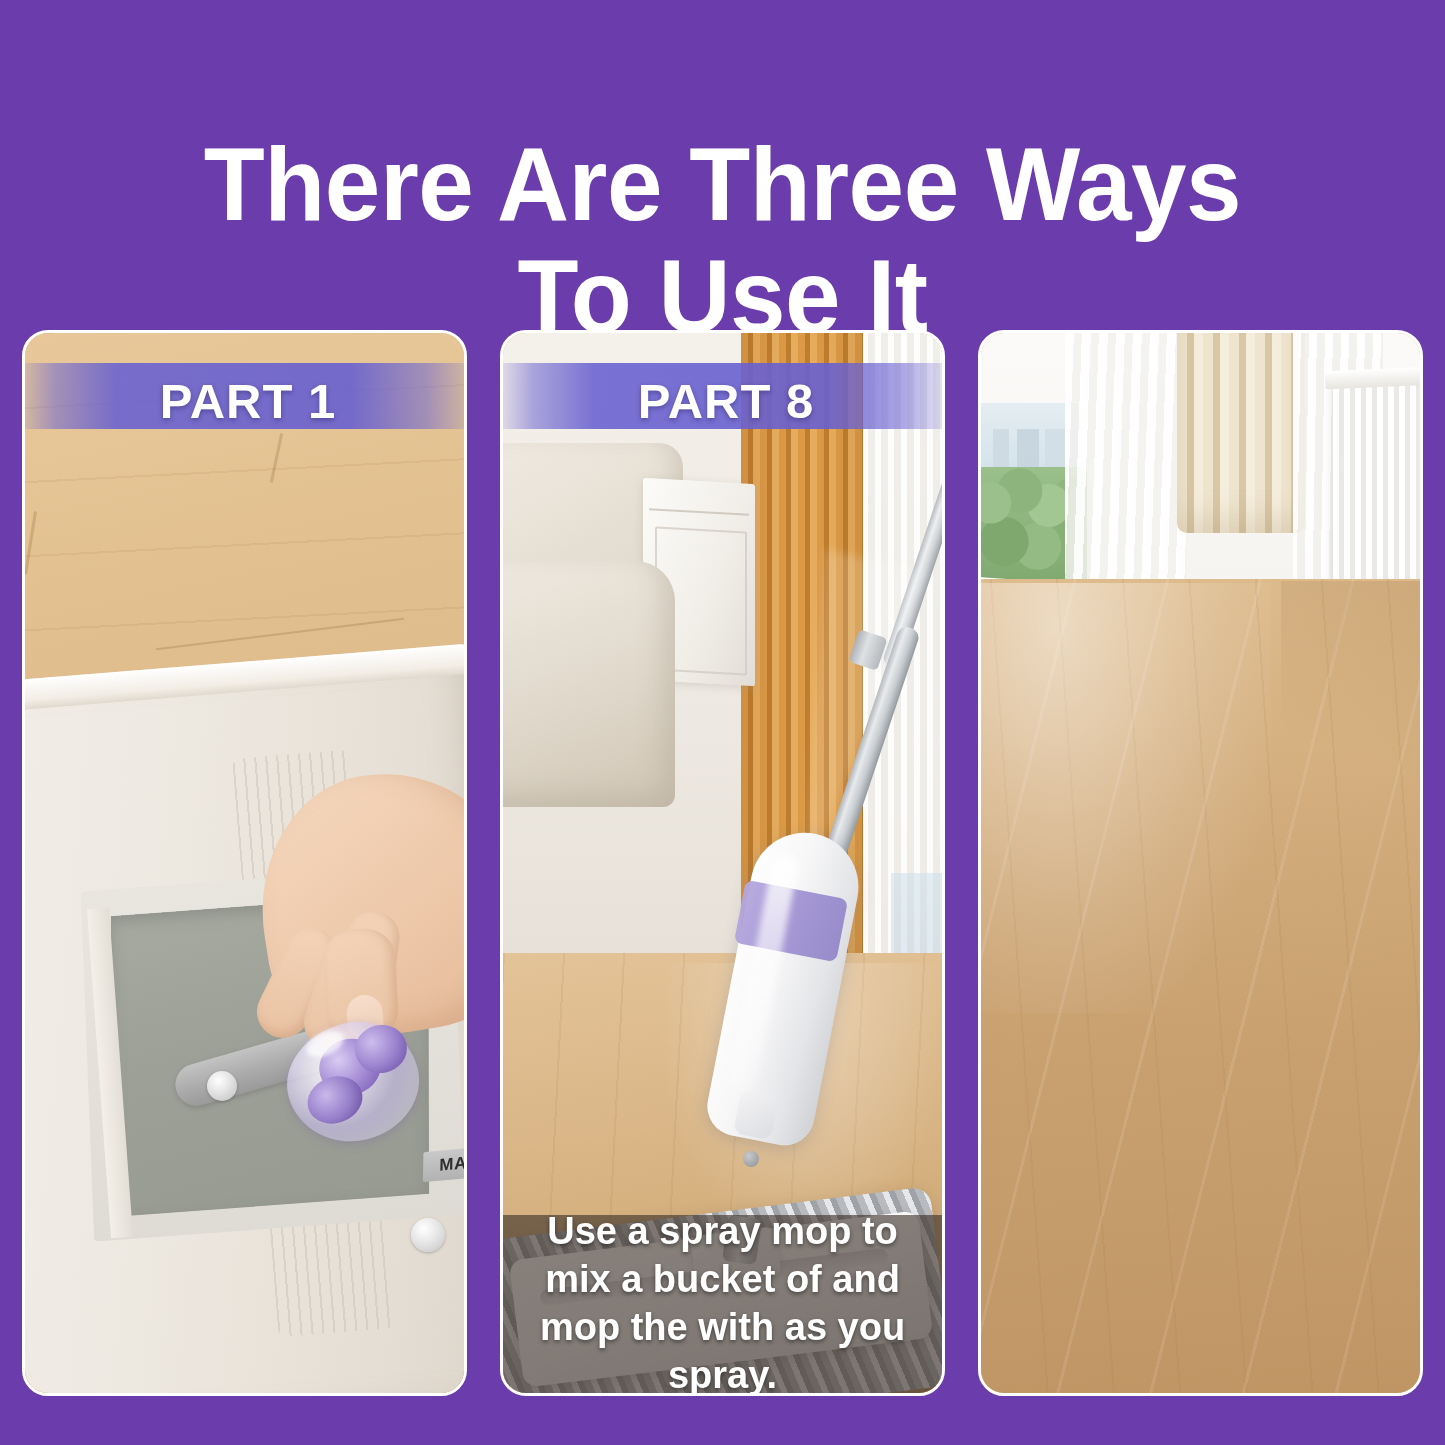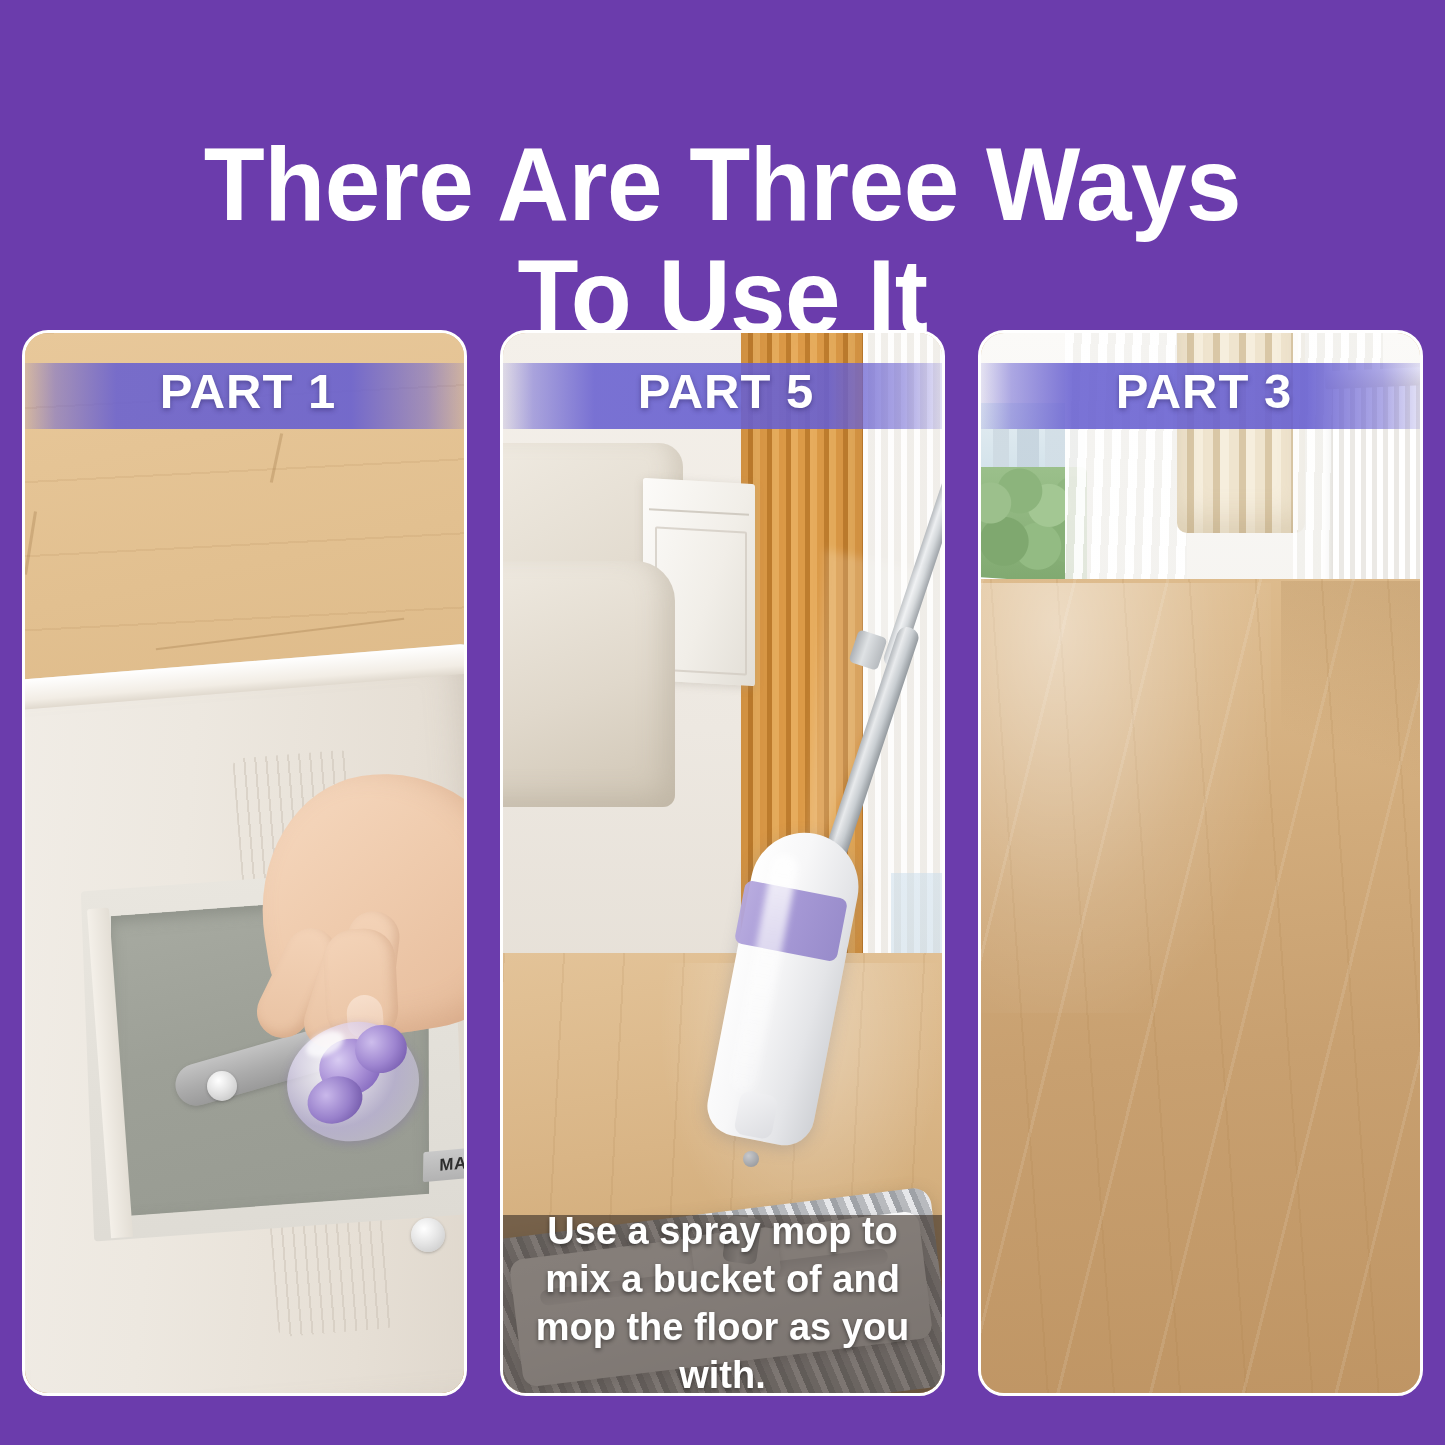--- a/index.html
+++ b/index.html
@@ -64,21 +64,21 @@
   }
 
   
   .badge {
     position: absolute;
     top: 30px;
     left: -12px;
     width: 470px;
     height: 66px;
     display: flex;
-    align-items: flex-start;
+    align-items: flex-end;
     justify-content: center;
     background: linear-gradient(to right,
         rgba(108,100,210,0) 0%,
         rgba(108,100,210,0.55) 9%,
         rgba(104,96,208,0.88) 22%,
         rgba(104,96,208,0.90) 72%,
         rgba(108,100,210,0.55) 88%,
         rgba(108,100,210,0) 100%);
     z-index: 9;
   }
@@ -730,25 +730,25 @@
         <div class="p2-nozzle"></div>
 
         <div class="p2-pad"></div>
         <div class="p2-plate"></div>
         <div class="p2-plate-groove"></div>
         <div class="p2-plate-hub"></div>
         <div class="p2-plate-swivel"></div>
       </div>
 
       <div class="badge">
-        <span>PART 5</span>
+        <span>PART 8</span>
       </div>
 
       <div class="caption">
-        <p>Use a spray mop to mix a bucket of and mop the floor as you with.</p>
+        <p>Use a spray mop to mix a bucket of and mop the with as you spray.</p>
       </div>
     </div>
 
     <div class="panel">
       <div class="scene">
         <div class="p3-wallbg"></div>
         <div class="p3-window"></div>
         <div class="p3-sky"></div>
         <div class="p3-buildings"></div>
         <div class="p3-trees"></div>
@@ -758,20 +758,17 @@
         <div class="p3-curtain"></div>
         <div class="p3-sheer2"></div>
         <div class="p3-radiator"></div>
         <div class="p3-radiator-top"></div>
         <div class="p3-floor"></div>
         <div class="p3-floor-persp"></div>
         <div class="p3-floor-gloss"></div>
         <div class="p3-floor-shadow"></div>
       </div>
 
-      <div class="badge">
-        <span>PART 3</span>
-      </div>
 
     </div>
 
   </div>
 </div>
 
 </body></html>

